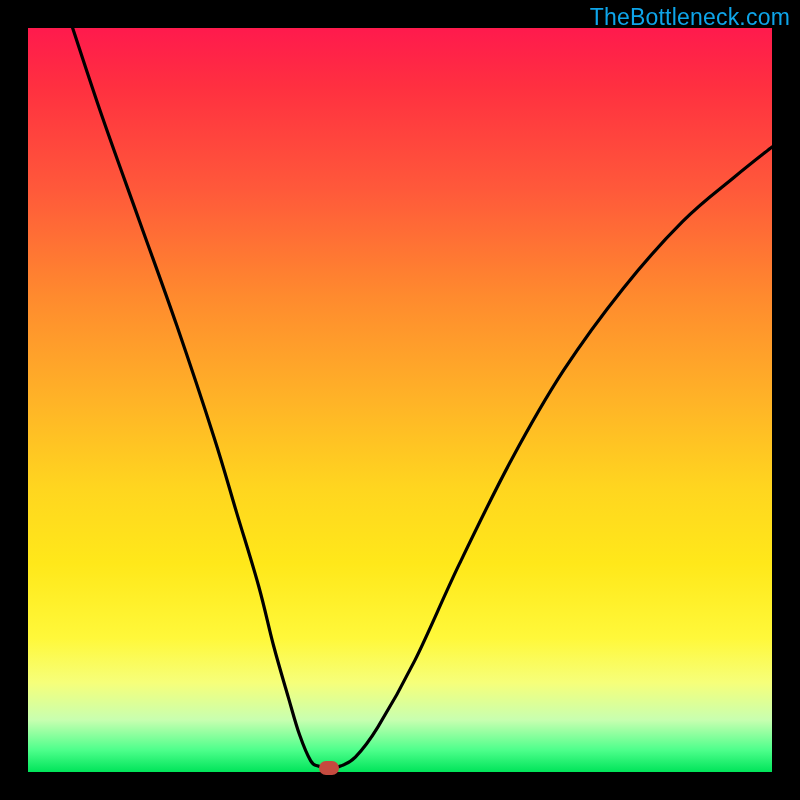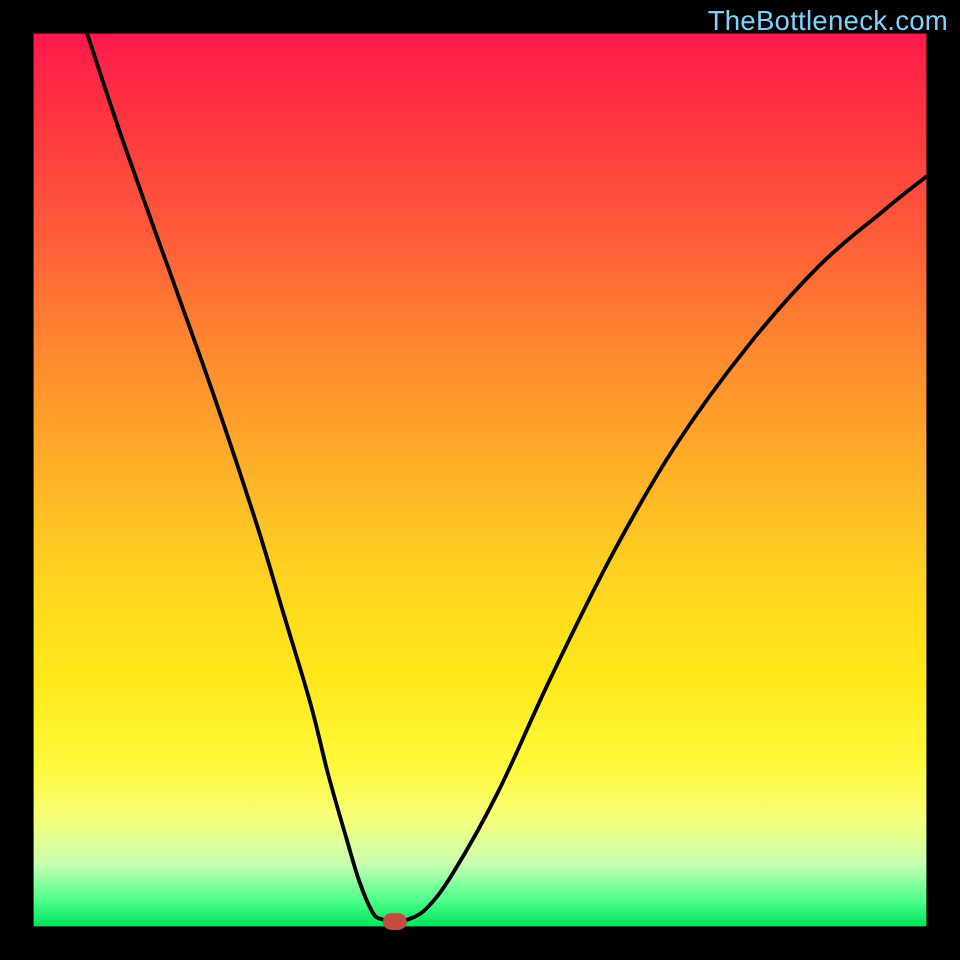--- a/index.html
+++ b/index.html
@@ -36,21 +36,21 @@
       #fff83a 82%,
       #f6ff7a 88%,
       #c8ffb0 93%,
       #4fff8c 97%,
       #00e45a 100%);
   }
   .watermark {
     position: absolute;
     top: 4px;
     right: 10px;
-    color: #7dd3fc;
+    color: #0ea5e9;
     font-size: 23px;
     font-weight: 500;
     letter-spacing: 0.2px;
   }
   svg.curve {
     position: absolute;
     left: 0;
     top: 0;
     width: 744px;
     height: 744px;

